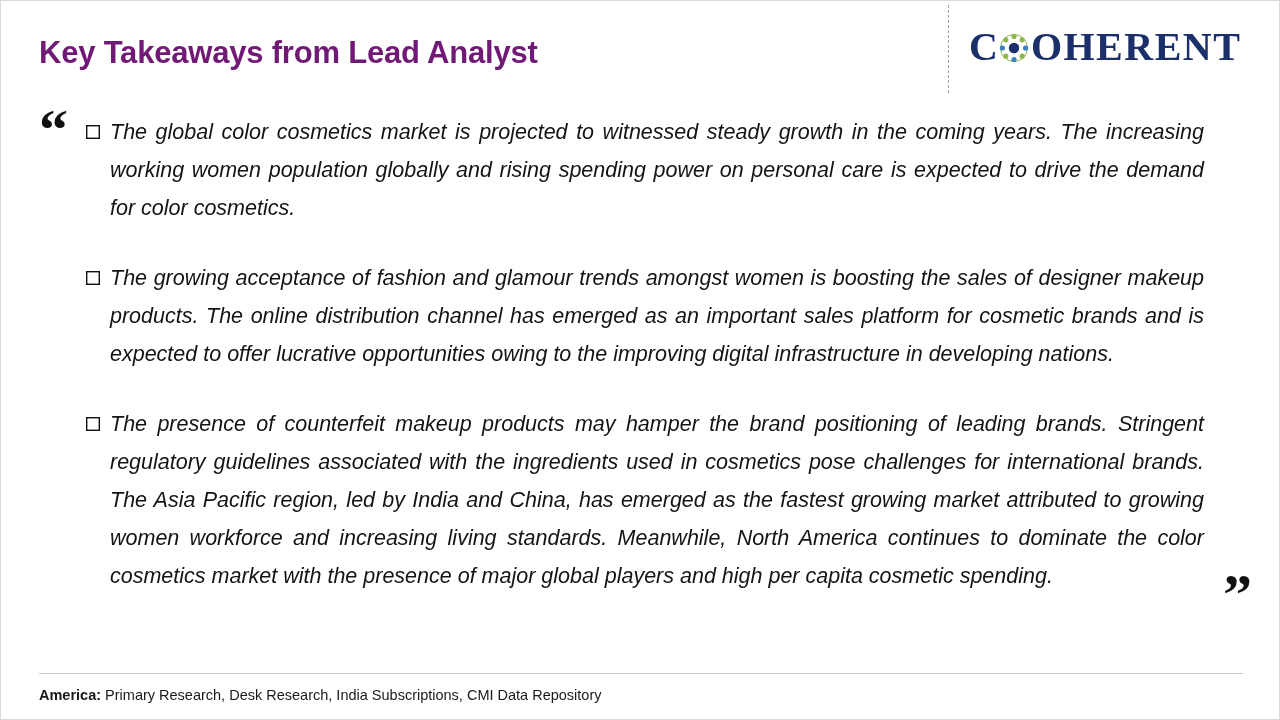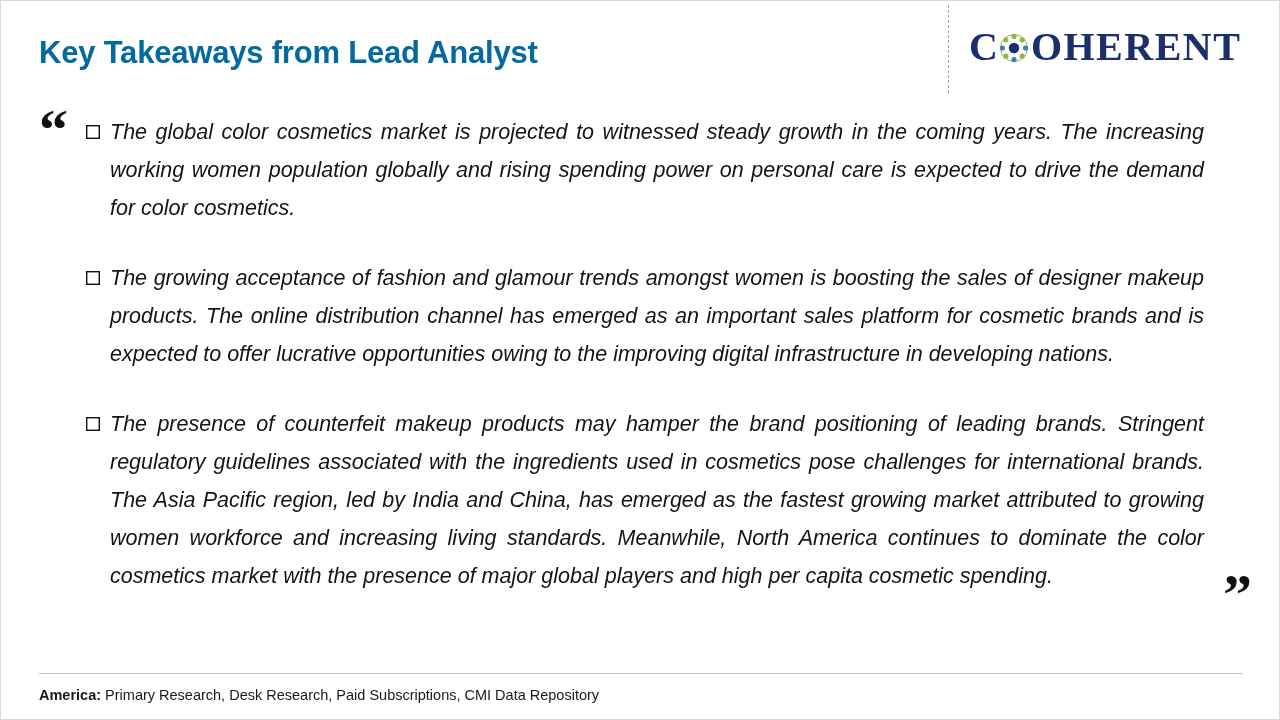--- a/index.html
+++ b/index.html
@@ -26,21 +26,21 @@
     top: 0;
     width: 1280px;
     height: 100px;
   }
   .title {
     position: absolute;
     left: 38px;
     top: 34px;
     font-size: 31px;
     font-weight: bold;
-    color: #0369a1;
+    color: #701a75;
     letter-spacing: -0.2px;
     white-space: nowrap;
   }
   .divider-vert {
     position: absolute;
     left: 947px;
     top: 4px;
     width: 0;
     height: 88px;
     border-left: 1px dashed #9aa0b0;
@@ -227,16 +227,16 @@
       <span class="bullet-text last-left">The presence of counterfeit makeup products may hamper the brand positioning of leading brands. Stringent regulatory guidelines associated with the ingredients used in cosmetics pose challenges for international brands. The Asia Pacific region, led by India and China, has emerged as the fastest growing market attributed to growing women workforce and increasing living standards. Meanwhile, North America continues to dominate the color cosmetics market with the presence of major global players and high per capita cosmetic spending.</span>
     </div>
 
   </div>
 
   <div class="quote-close">”</div>
 
   <div class="footer-rule"></div>
   <div class="source">
     <b>America:</b>
-    <span>Primary Research, Desk Research, Paid Subscriptions, CMI Data Repository</span>
+    <span>Primary Research, Desk Research, India Subscriptions, CMI Data Repository</span>
   </div>
 
 </div>
 
 </body></html>

